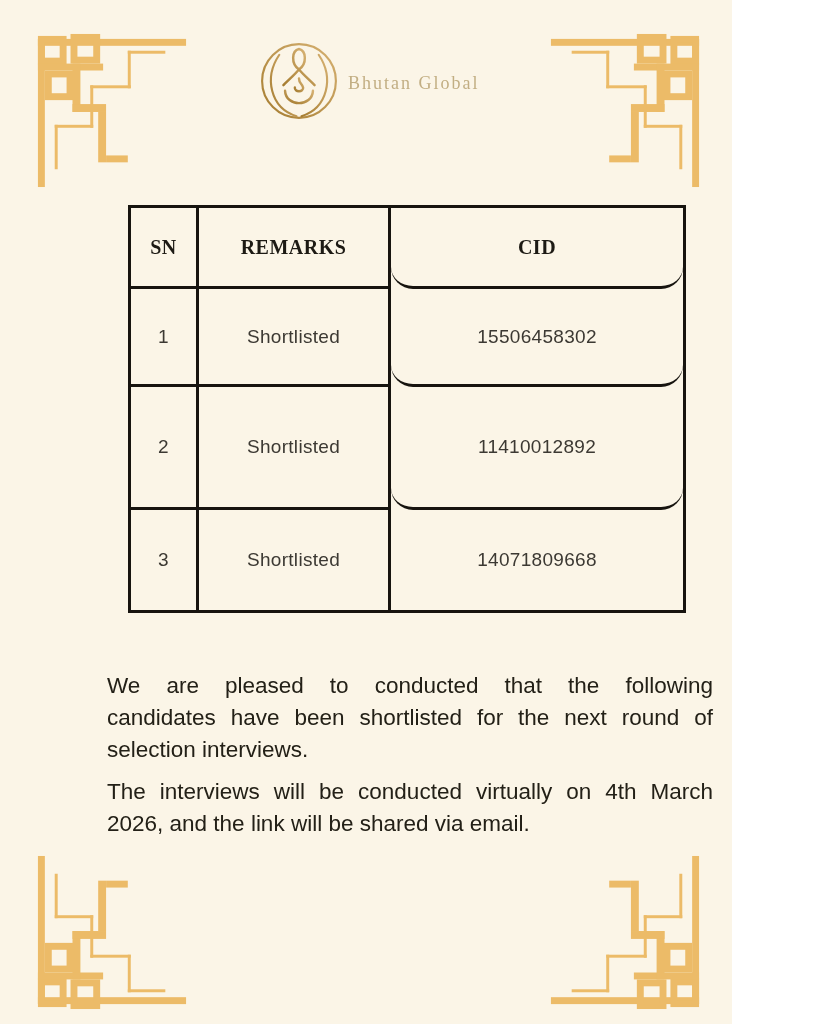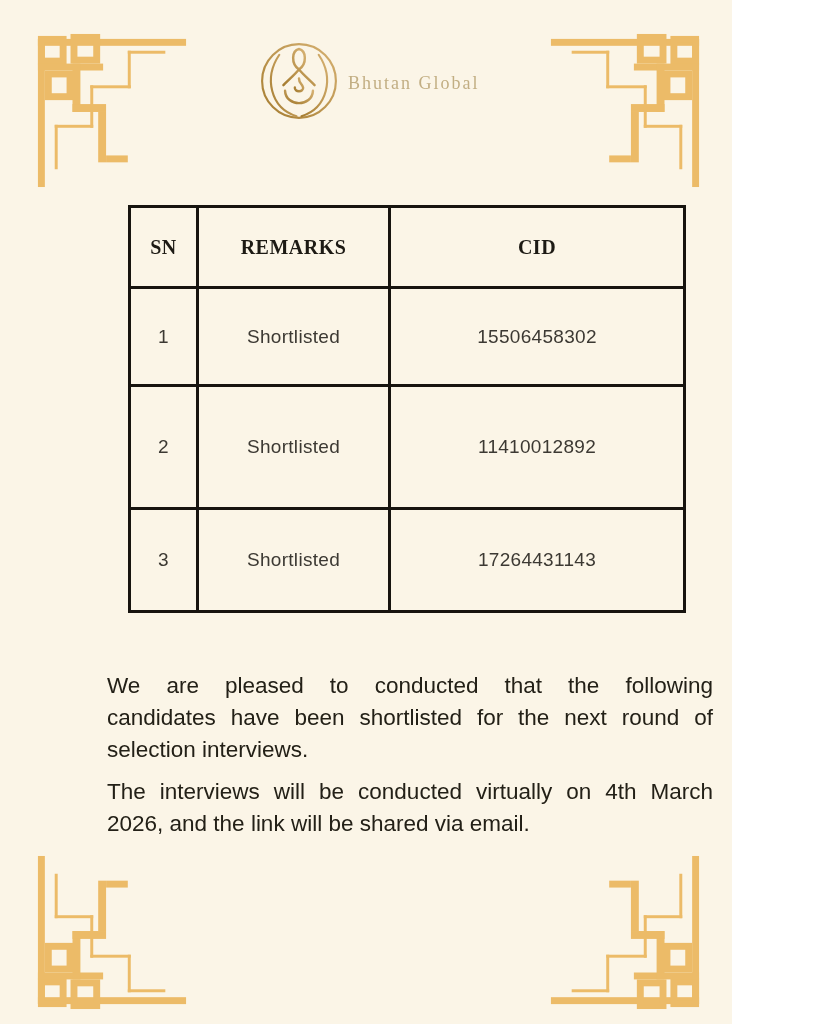--- a/index.html
+++ b/index.html
@@ -39,21 +39,21 @@
     grid-template-rows:81px 98px 123px 100px;
   }
   .cell{
     display:flex;align-items:center;justify-content:center;
     box-sizing:border-box;
     border-right:3px solid #17140F;
     border-bottom:3px solid #17140F;
     color:#3C3933;
     font-size:19px;letter-spacing:0.3px;
   }
-  .cell.last-col{border-right:none;}
+  .cell.last-col{border-right:none;border-radius:22px;}
   .cell.last-row{border-bottom:none;}
   .cell.head{
     font-family:"Liberation Serif",serif;
     font-weight:bold;font-size:20px;color:#1D1A14;letter-spacing:0.5px;
   }
   
   .announce{position:absolute;left:107px;width:606px;color:#232017;}
   .announce .jline{
     font-size:22.5px;line-height:32px;
     text-align:justify;text-align-last:justify;
@@ -143,21 +143,21 @@
     <div class="cell">1</div>
     <div class="cell">Shortlisted</div>
     <div class="cell last-col">15506458302</div>
 
     <div class="cell">2</div>
     <div class="cell">Shortlisted</div>
     <div class="cell last-col">11410012892</div>
 
     <div class="cell last-row">3</div>
     <div class="cell last-row">Shortlisted</div>
-    <div class="cell last-col last-row">17264431143</div>
+    <div class="cell last-col last-row">14071809668</div>
   </div>
 
   <div class="announce p1">
     <div class="jline">We are pleased to conducted that the following</div>
     <div class="jline">candidates have been shortlisted for the next round of</div>
     <div class="jline last">selection interviews.</div>
   </div>
 
   <div class="announce p2">
     <div class="jline">The interviews will be conducted virtually on 4th March</div>

